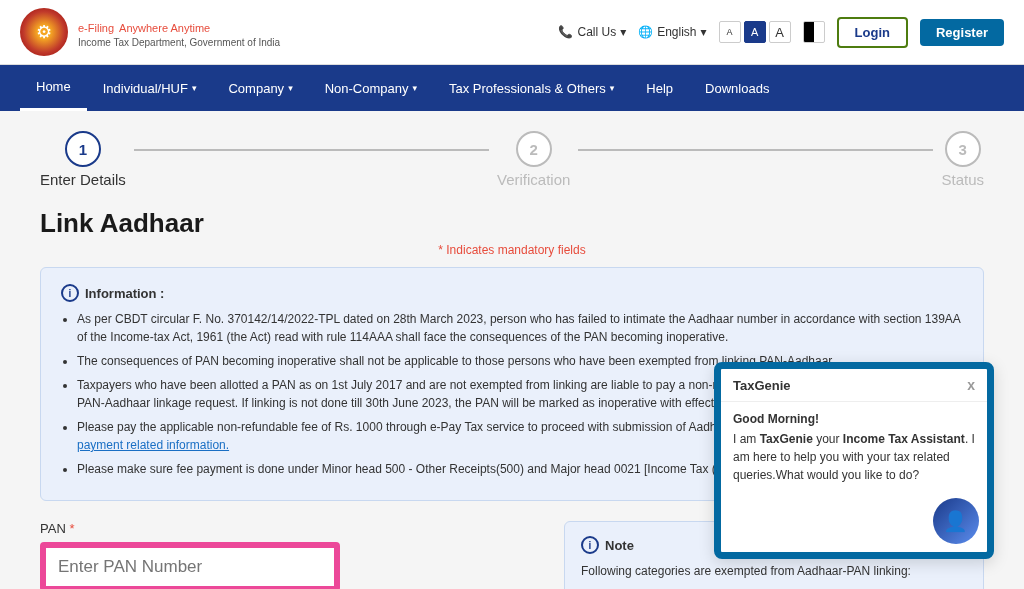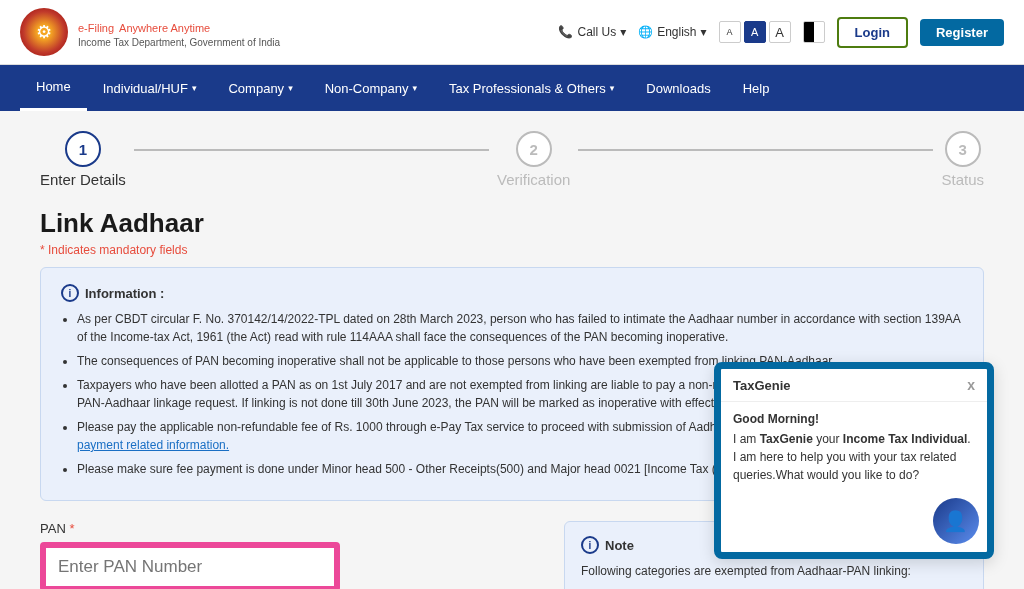--- a/index.html
+++ b/index.html
@@ -75,21 +75,21 @@
       display: flex; align-items: center; justify-content: center;
       font-weight: bold; font-size: 15px;
     }
     .step-circle.active { border: 2px solid #1a3a8a; color: #1a3a8a; background: #fff; }
     .step-circle.inactive { border: 2px solid #bbb; color: #bbb; background: #fff; }
     .step-label { font-size: 15px; margin-top: 4px; color: #333; }
     .step-label.inactive { color: #bbb; }
     .step-line { flex: 1; height: 2px; background: #bbb; margin: 0 8px; margin-bottom: 20px; }
 
     .page-title { font-size: 26px; font-weight: bold; color: #1a1a1a; margin-bottom: 4px; }
-    .mandatory-note { text-align: left; color: #e74c3c; font-size: 12px; margin-bottom: 10px; }
+    .mandatory-note { text-align: center; color: #e74c3c; font-size: 12px; margin-bottom: 10px; }
 
     
     .info-box {
       background: #eaf0fb;
       border: 1px solid #c8d8f0;
       border-radius: 6px;
       padding: 16px 20px;
       margin-bottom: 20px;
       font-size: 12px;
       color: #333;
@@ -207,24 +207,24 @@
   </div>
   <div class="nav-item">
     <span>Non-Company</span>
     <span class="nav-chevron">▾</span>
   </div>
   <div class="nav-item">
     <span>Tax Professionals &amp; Others</span>
     <span class="nav-chevron">▾</span>
   </div>
   <div class="nav-item">
+    <span>Help</span>
+  </div>
+  <div class="nav-item">
     <span>Downloads</span>
-  </div>
-  <div class="nav-item">
-    <span>Help</span>
   </div>
 </nav>
 
 <div class="main">
 
   <div class="stepper">
     <div class="step">
       <div class="step-circle active">1</div>
       <div class="step-label">Enter Details</div>
     </div>
@@ -291,21 +291,21 @@
 </div>
 
 <div class="taxgenie-widget">
   <div class="taxgenie-header">
     <span>TaxGenie</span>
     <span class="taxgenie-close">x</span>
   </div>
   <div class="taxgenie-body">
     <div class="greeting">Good Morning!</div>
     <div class="message">
-      I am <strong>TaxGenie</strong> your <strong>Income Tax Individual</strong>. I am here to help you with your tax related queries.What would you like to do?
+      I am <strong>TaxGenie</strong> your <strong>Income Tax Assistant</strong>. I am here to help you with your tax related queries.What would you like to do?
     </div>
   </div>
   <div style="display:flex; justify-content:flex-end; padding: 4px 8px 8px;">
     <div style="width:46px; height:46px; border-radius:50%; background:linear-gradient(135deg,#1a3a8a,#5b8dee); display:flex; align-items:center; justify-content:center; color:#fff; font-size:20px; overflow:hidden;">
       👤
     </div>
   </div>
 </div>
 
 </body></html>

